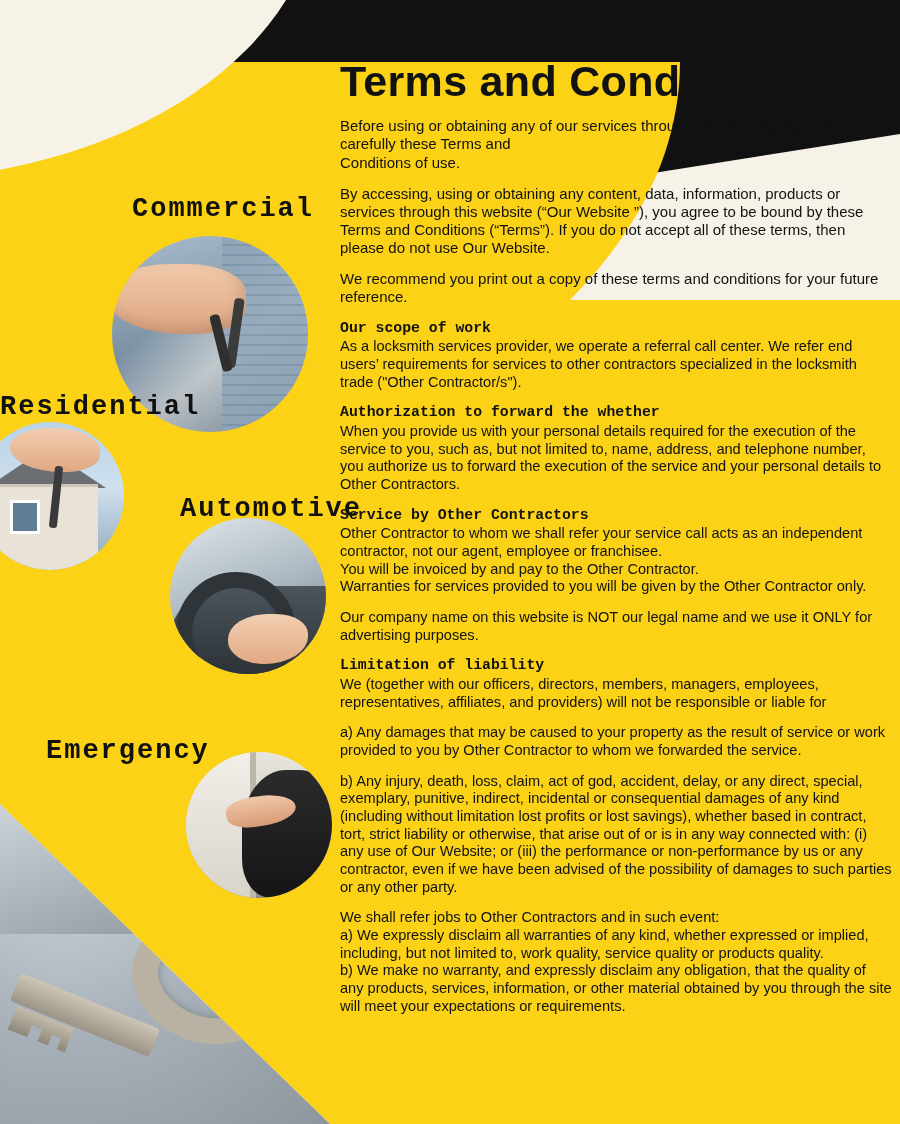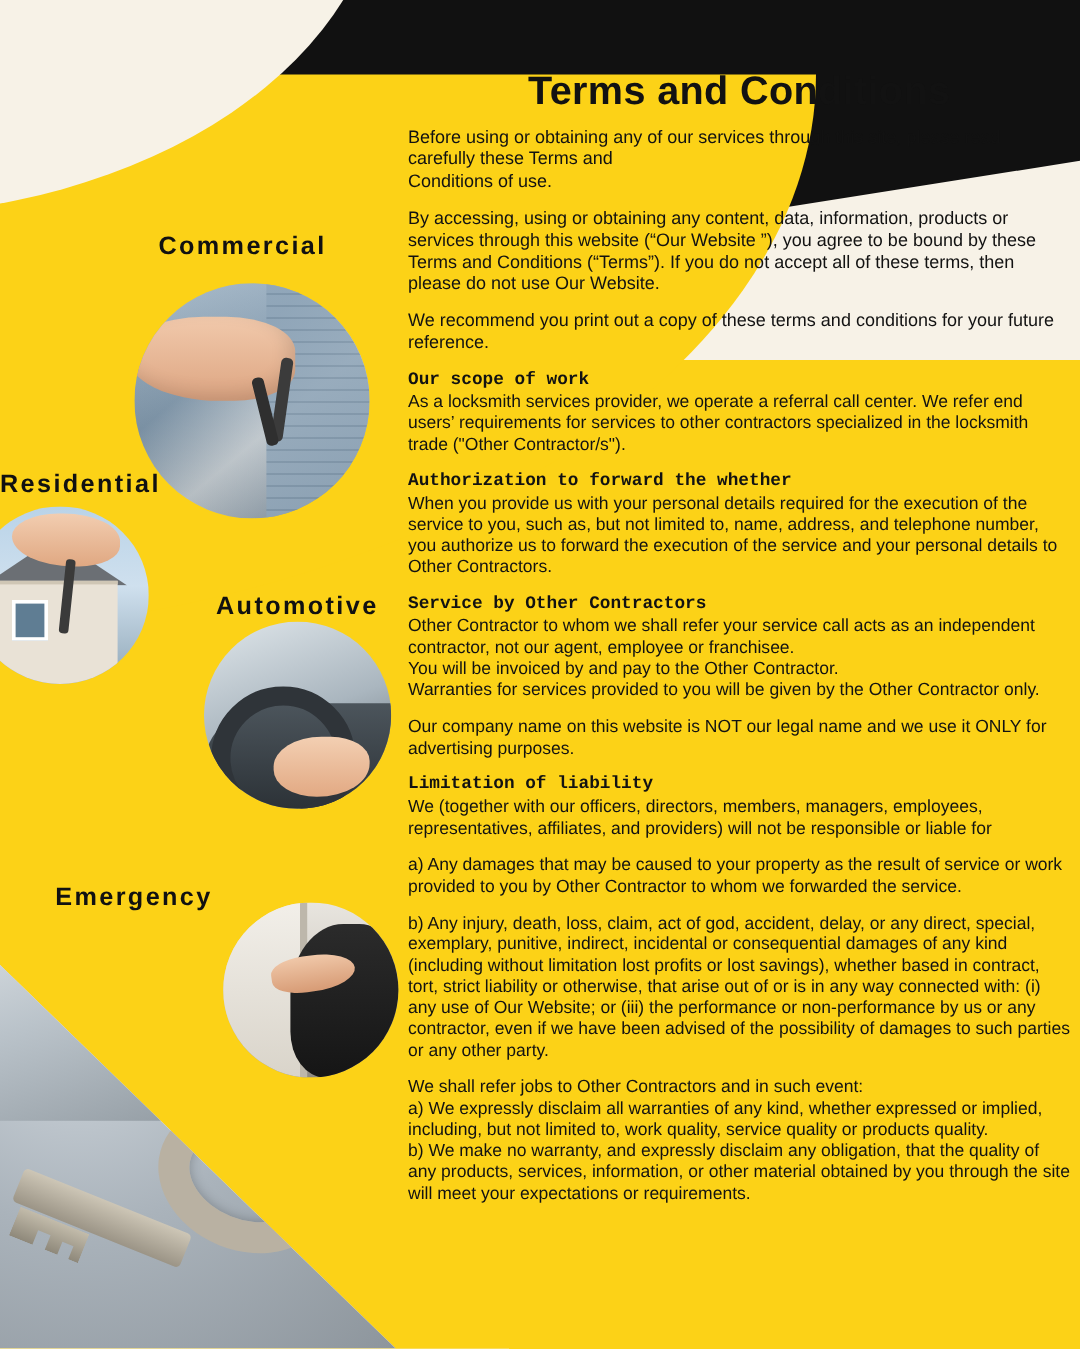--- a/index.html
+++ b/index.html
@@ -196,42 +196,41 @@
     position:absolute; left:40px; top:44px; width:70px; height:30px;
     background: linear-gradient(#f0c8a9,#d79b75);
     border-radius: 40% 50% 50% 40%;
     transform: rotate(-8deg);
   }
 
   
   .cat-label {
     position:absolute;
     z-index:11;
-    font-family: Liberation Sans, sans-serif;
+    font-family: Liberation Mono, monospace;
     font-weight:bold;
     color:#111;
     letter-spacing:2px;
-    font-size:21px;
+    font-size:27px;
   }
   .lab-commercial { left:132px; top:194px; }
   .lab-residential { left:0px;  top:392px;text-align:right; }
   .lab-automotive { left:180px; top:494px; }
   .lab-emergency  { left:46px;  top:736px; }
 
   
   .content {
     position:absolute;
     left:340px; top:58px;
     width:552px;
     z-index:12;
     color:#121212;
   }
   .doc-title {
-    text-align:center;
-    font-size:33px;
+    font-size:43px;
     font-weight:bold;
     letter-spacing:.3px;
     margin:0 0 12px 0;
     line-height:1.1;
   }
   .para {
     font-size:15px;
     line-height:1.21;
     margin:0 0 13px 0;
     white-space:pre-line;

